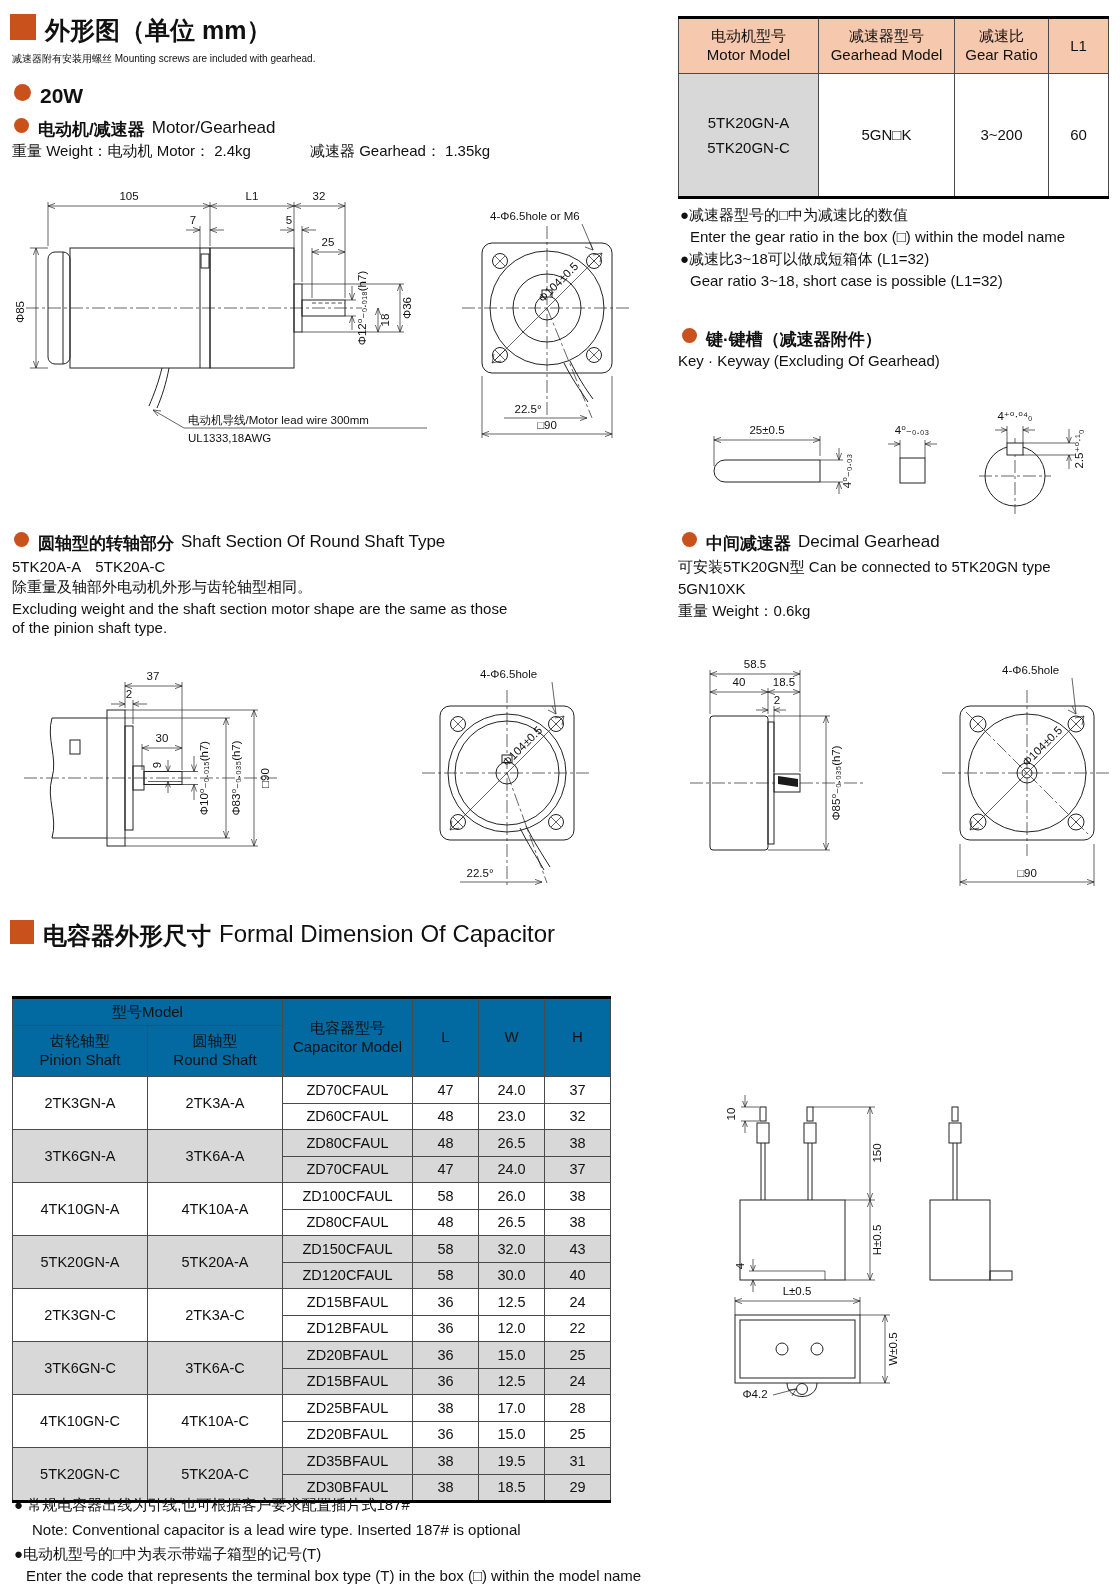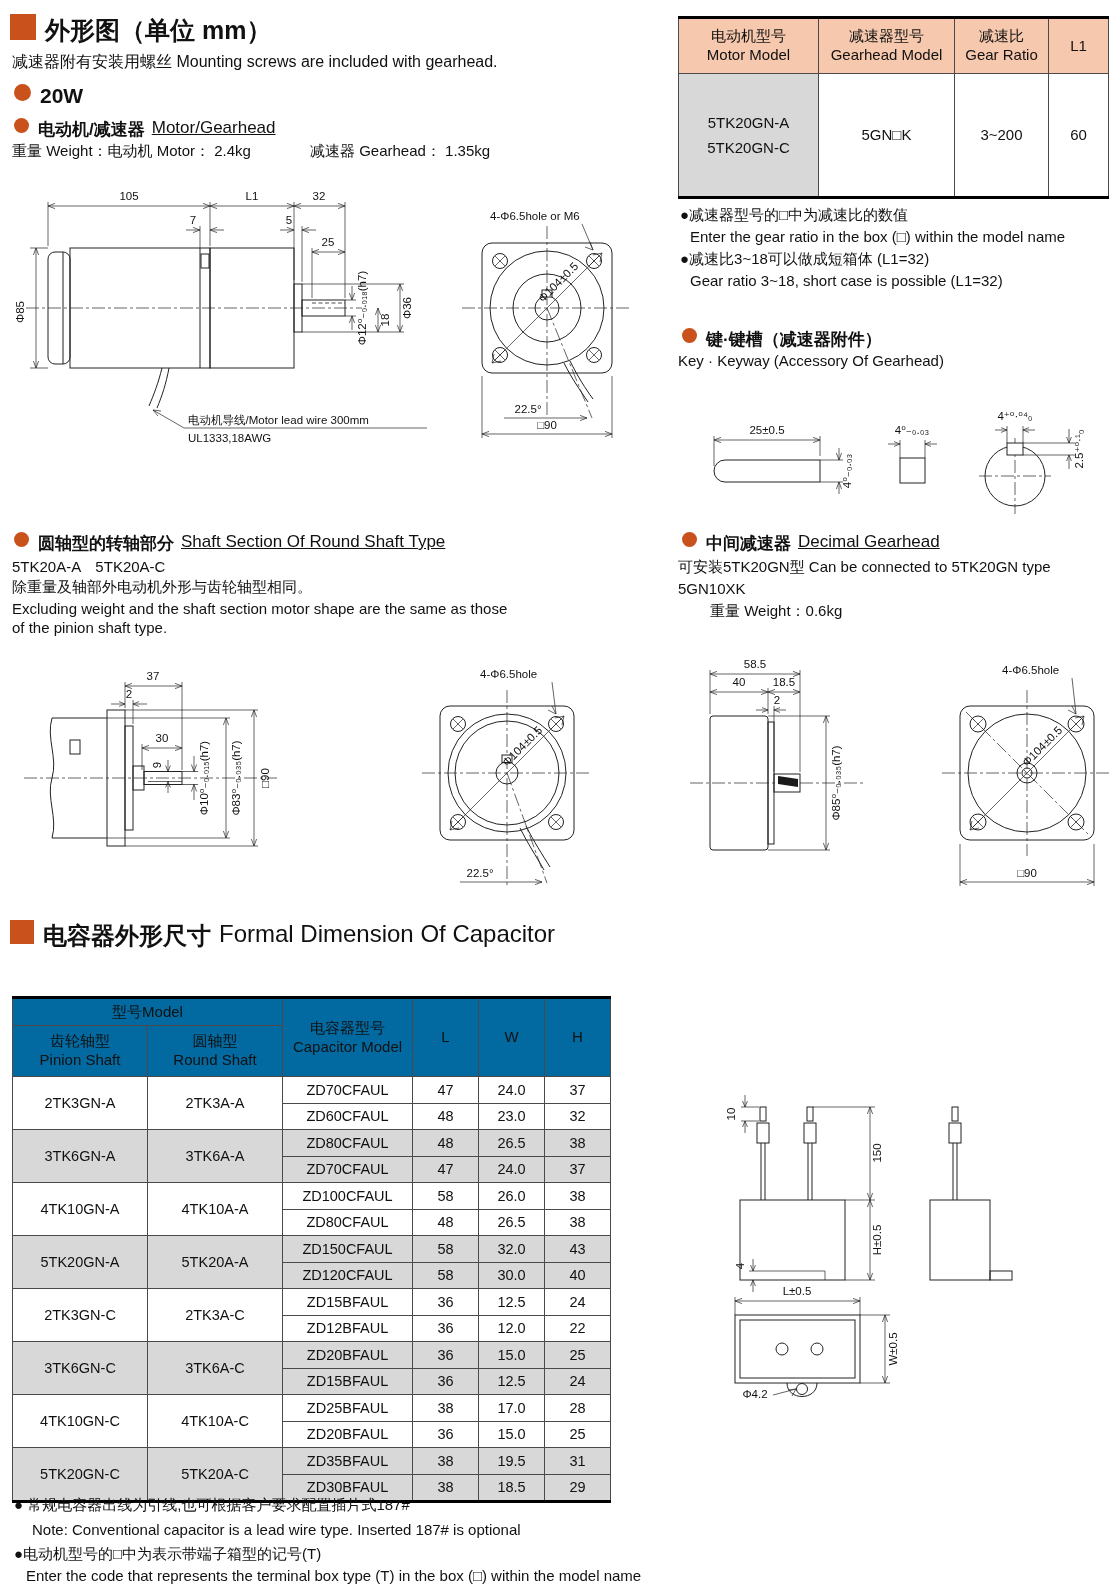--- a/index.html
+++ b/index.html
@@ -2,24 +2,24 @@
 <html style="--accent: #c8511c;"><head>
 <meta charset="utf-8">
 <style>
   html,body{margin:0;padding:0;background:#fff;}
   body{width:1120px;height:1596px;position:relative;font-family:"Liberation Sans","DejaVu Sans",sans-serif;color:#111;}
   .abs{position:absolute;}
   
   .h1{display:flex;font-size:25px;font-weight:bold;white-space:nowrap;}
   .h1 .sq{width:26px;height:26px;background:var(--accent,#c8511c);margin-right:9px;flex:0 0 auto;}
   .h1 .en{font-weight:normal;margin-left:8px;}
-  .sub{font-size:16px;white-space:nowrap;}
+  .sub{font-size:10px;white-space:nowrap;}
   .sec{display:flex;font-size:17px;font-weight:bold;white-space:nowrap;}
   .sec .dot{width:15px;height:15px;border-radius:50%;background:var(--accent,#c8511c);margin-right:9px;flex:0 0 auto;}
-  .sec .en{font-weight:normal;margin-left:7px;text-decoration:underline;}
+  .sec .en{font-weight:normal;margin-left:7px;}
   .sec.big{font-size:21px;}
   .sec.big .dot{width:17px;height:17px;}
   .txt{font-size:15px;white-space:nowrap;}
   
   table{border-collapse:collapse;table-layout:fixed;}
   th,td{border:1px solid #4a4a4a;text-align:center;vertical-align:middle;font-weight:normal;padding:0;}
   .spec,.cap{border-top:3px solid #000;border-bottom:3px solid #000;font-size:15px;}
   .spec th{background:#f6c8ad;height:54px;line-height:1.25;}
   .spec td{height:122px;line-height:1.7;}
   .spec td.gray{background:#d8d8d8;}
@@ -396,21 +396,21 @@
 
 <div class="abs txt" style="top:206px;left:680px;">●减速器型号的□中为减速比的数值</div>
 <div class="abs txt" style="top:228px;left:690px;">Enter the gear ratio in the box (□) within the model name</div>
 <div class="abs txt" style="top:250px;left:680px;">●减速比3~18可以做成短箱体 (L1=32)</div>
 <div class="abs txt" style="top:272px;left:690px;">Gear ratio 3~18, short case is possible (L1=32)</div>
 
 <div class="abs sec" style="top:328px;left:682px;">
   <span class="dot"></span>
   <span>键·键槽（减速器附件）</span>
 </div>
-<div class="abs txt" style="top:352px;left:678px;">Key · Keyway (Accessory Of Gearhead)</div>
+<div class="abs txt" style="top:352px;left:678px;">Key · Keyway (Excluding Of Gearhead)</div>
 
 <svg class="abs" style="top:382px;left:685px;" width="430" height="140" viewBox="0 0 430 140">
   <g>
     <path d="M40,78 H135 V100 H40 A11 11 0 0 1 40,78 Z"></path>
     <path class="thin" d="M29,54 V84 M135,54 V74 M29,58 H135 M29,58 l7,-2.6 M29,58 l7,2.6 M135,58 l-7,-2.6 M135,58 l-7,2.6"></path>
     <text x="82" y="52" text-anchor="middle">25±0.5</text>
     <path class="thin" d="M135,78 H158 M135,100 H158 M154,66 V78 M154,78 l-2.6,-7 M154,78 l2.6,-7 M154,112 V100 M154,100 l-2.6,7 M154,100 l2.6,7"></path>
     <text x="166" y="89" text-anchor="middle" transform="rotate(-90 166 89)">4⁰₋₀.₀₃</text>
   </g>
   <g>
@@ -429,21 +429,21 @@
   </g>
 </svg>
 
 <div class="abs sec" style="top:532px;left:682px;">
   <span class="dot"></span>
   <span>中间减速器</span>
   <span class="en">Decimal Gearhead</span>
 </div>
 <div class="abs txt" style="top:558px;left:678px;">可安装5TK20GN型 Can be connected to 5TK20GN type</div>
 <div class="abs txt" style="top:580px;left:678px;">5GN10XK</div>
-<div class="abs txt" style="top:602px;left:678px;margin-left:32px;">重量 Weight：0.6kg</div>
+<div class="abs txt" style="top:602px;left:678px;">重量 Weight：0.6kg</div>
 
 <svg class="abs" style="top:648px;left:680px;" width="440" height="255" viewBox="0 0 440 255">
   <g>
     <path class="cl" d="M10,135 H185"></path>
     <rect x="30" y="68" width="58" height="134" rx="3"></rect>
     <rect x="88" y="74" width="6" height="122"></rect>
     <rect x="94" y="126" width="26" height="18"></rect>
     <path class="kfill" d="M98,128 L118,131 L118,139 L98,136 Z"></path>
 
     <path class="thin" d="M30,22 V66 M120,22 V124 M30,26 H120 M30,26 l7,-2.6 M30,26 l7,2.6 M120,26 l-7,-2.6 M120,26 l-7,2.6"></path>

